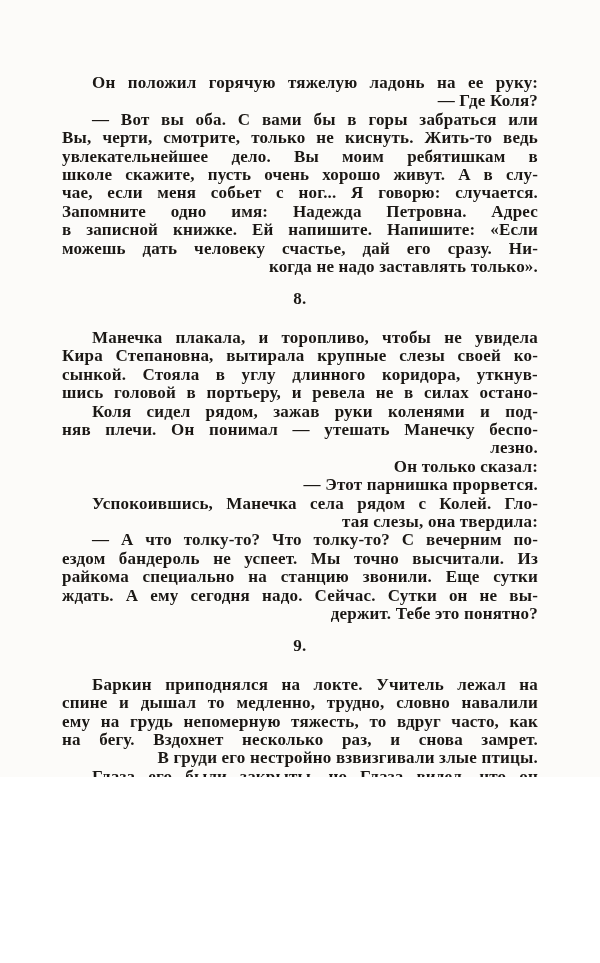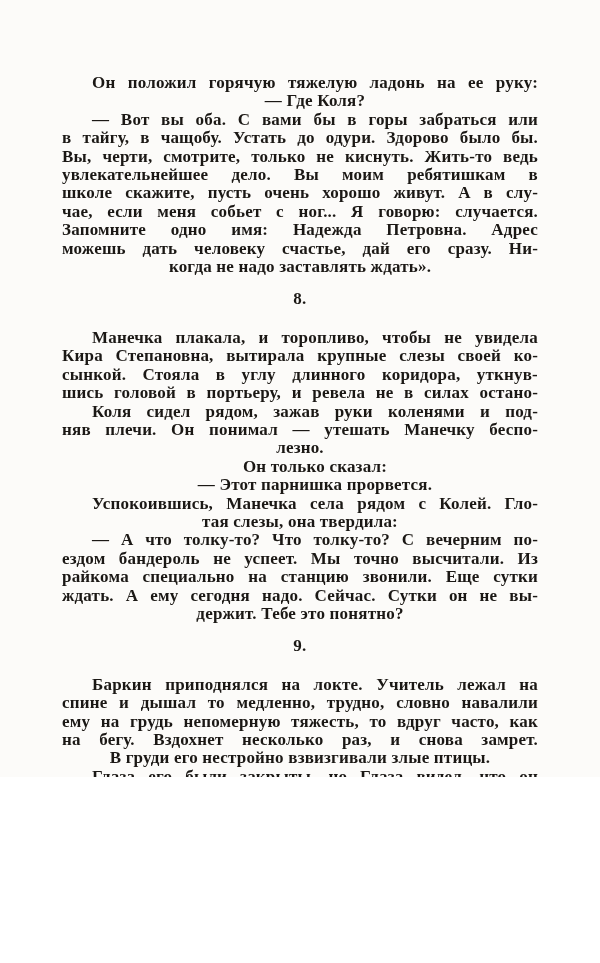--- a/index.html
+++ b/index.html
@@ -24,21 +24,21 @@
     position: absolute;
     left: 62px;
     top: 74px;
     width: 476px;
   }
   .line {
     font-size: 17px;
     line-height: 18.4px;
     font-weight: bold;
     letter-spacing: 0.2px;
-    text-align: center;
+    text-align: right;
   }
   .line.justify {
     text-align: justify;
     text-align-last: justify;
   }
   .line.indent {
     padding-left: 30px;
   }
   .section-heading {
     font-size: 17px;
@@ -59,28 +59,28 @@
   }
 </style>
 </head>
 <body>
 
 <div class="page">
   <div class="text-column" id="text-column">
       <div class="line indent justify">Он положил горячую тяжелую ладонь на ее руку:</div>
       <div class="line indent">— Где Коля?</div>
       <div class="line indent justify">— Вот вы оба. С вами бы в горы забраться или</div>
-      <div class="line justify">в тайгу, в чащобу. Устать до одури. Здорово было бы.</div>
       <div class="line justify">Вы, черти, смотрите, только не киснуть. Жить-то ведь</div>
       <div class="line justify">увлекательнейшее дело. Вы моим ребятишкам в</div>
       <div class="line justify">школе скажите, пусть очень хорошо живут. А в слу-</div>
       <div class="line justify">чае, если меня собьет с ног... Я говорю: случается.</div>
       <div class="line justify">Запомните одно имя: Надежда Петровна. Адрес</div>
+      <div class="line justify">в записной книжке. Ей напишите. Напишите: «Если</div>
       <div class="line justify">можешь дать человеку счастье, дай его сразу. Ни-</div>
-      <div class="line">когда не надо заставлять ждать».</div>
+      <div class="line">когда не надо заставлять только».</div>
       <div class="section-heading">8.</div>
       <div class="line indent justify">Манечка плакала, и торопливо, чтобы не увидела</div>
       <div class="line justify">Кира Степановна, вытирала крупные слезы своей ко-</div>
       <div class="line justify">сынкой. Стояла в углу длинного коридора, уткнув-</div>
       <div class="line justify">шись головой в портьеру, и ревела не в силах остано-</div>
       <div class="line indent justify">Коля сидел рядом, зажав руки коленями и под-</div>
       <div class="line justify">няв плечи. Он понимал — утешать Манечку беспо-</div>
       <div class="line">лезно.</div>
       <div class="line indent">Он только сказал:</div>
       <div class="line indent">— Этот парнишка прорвется.</div>

